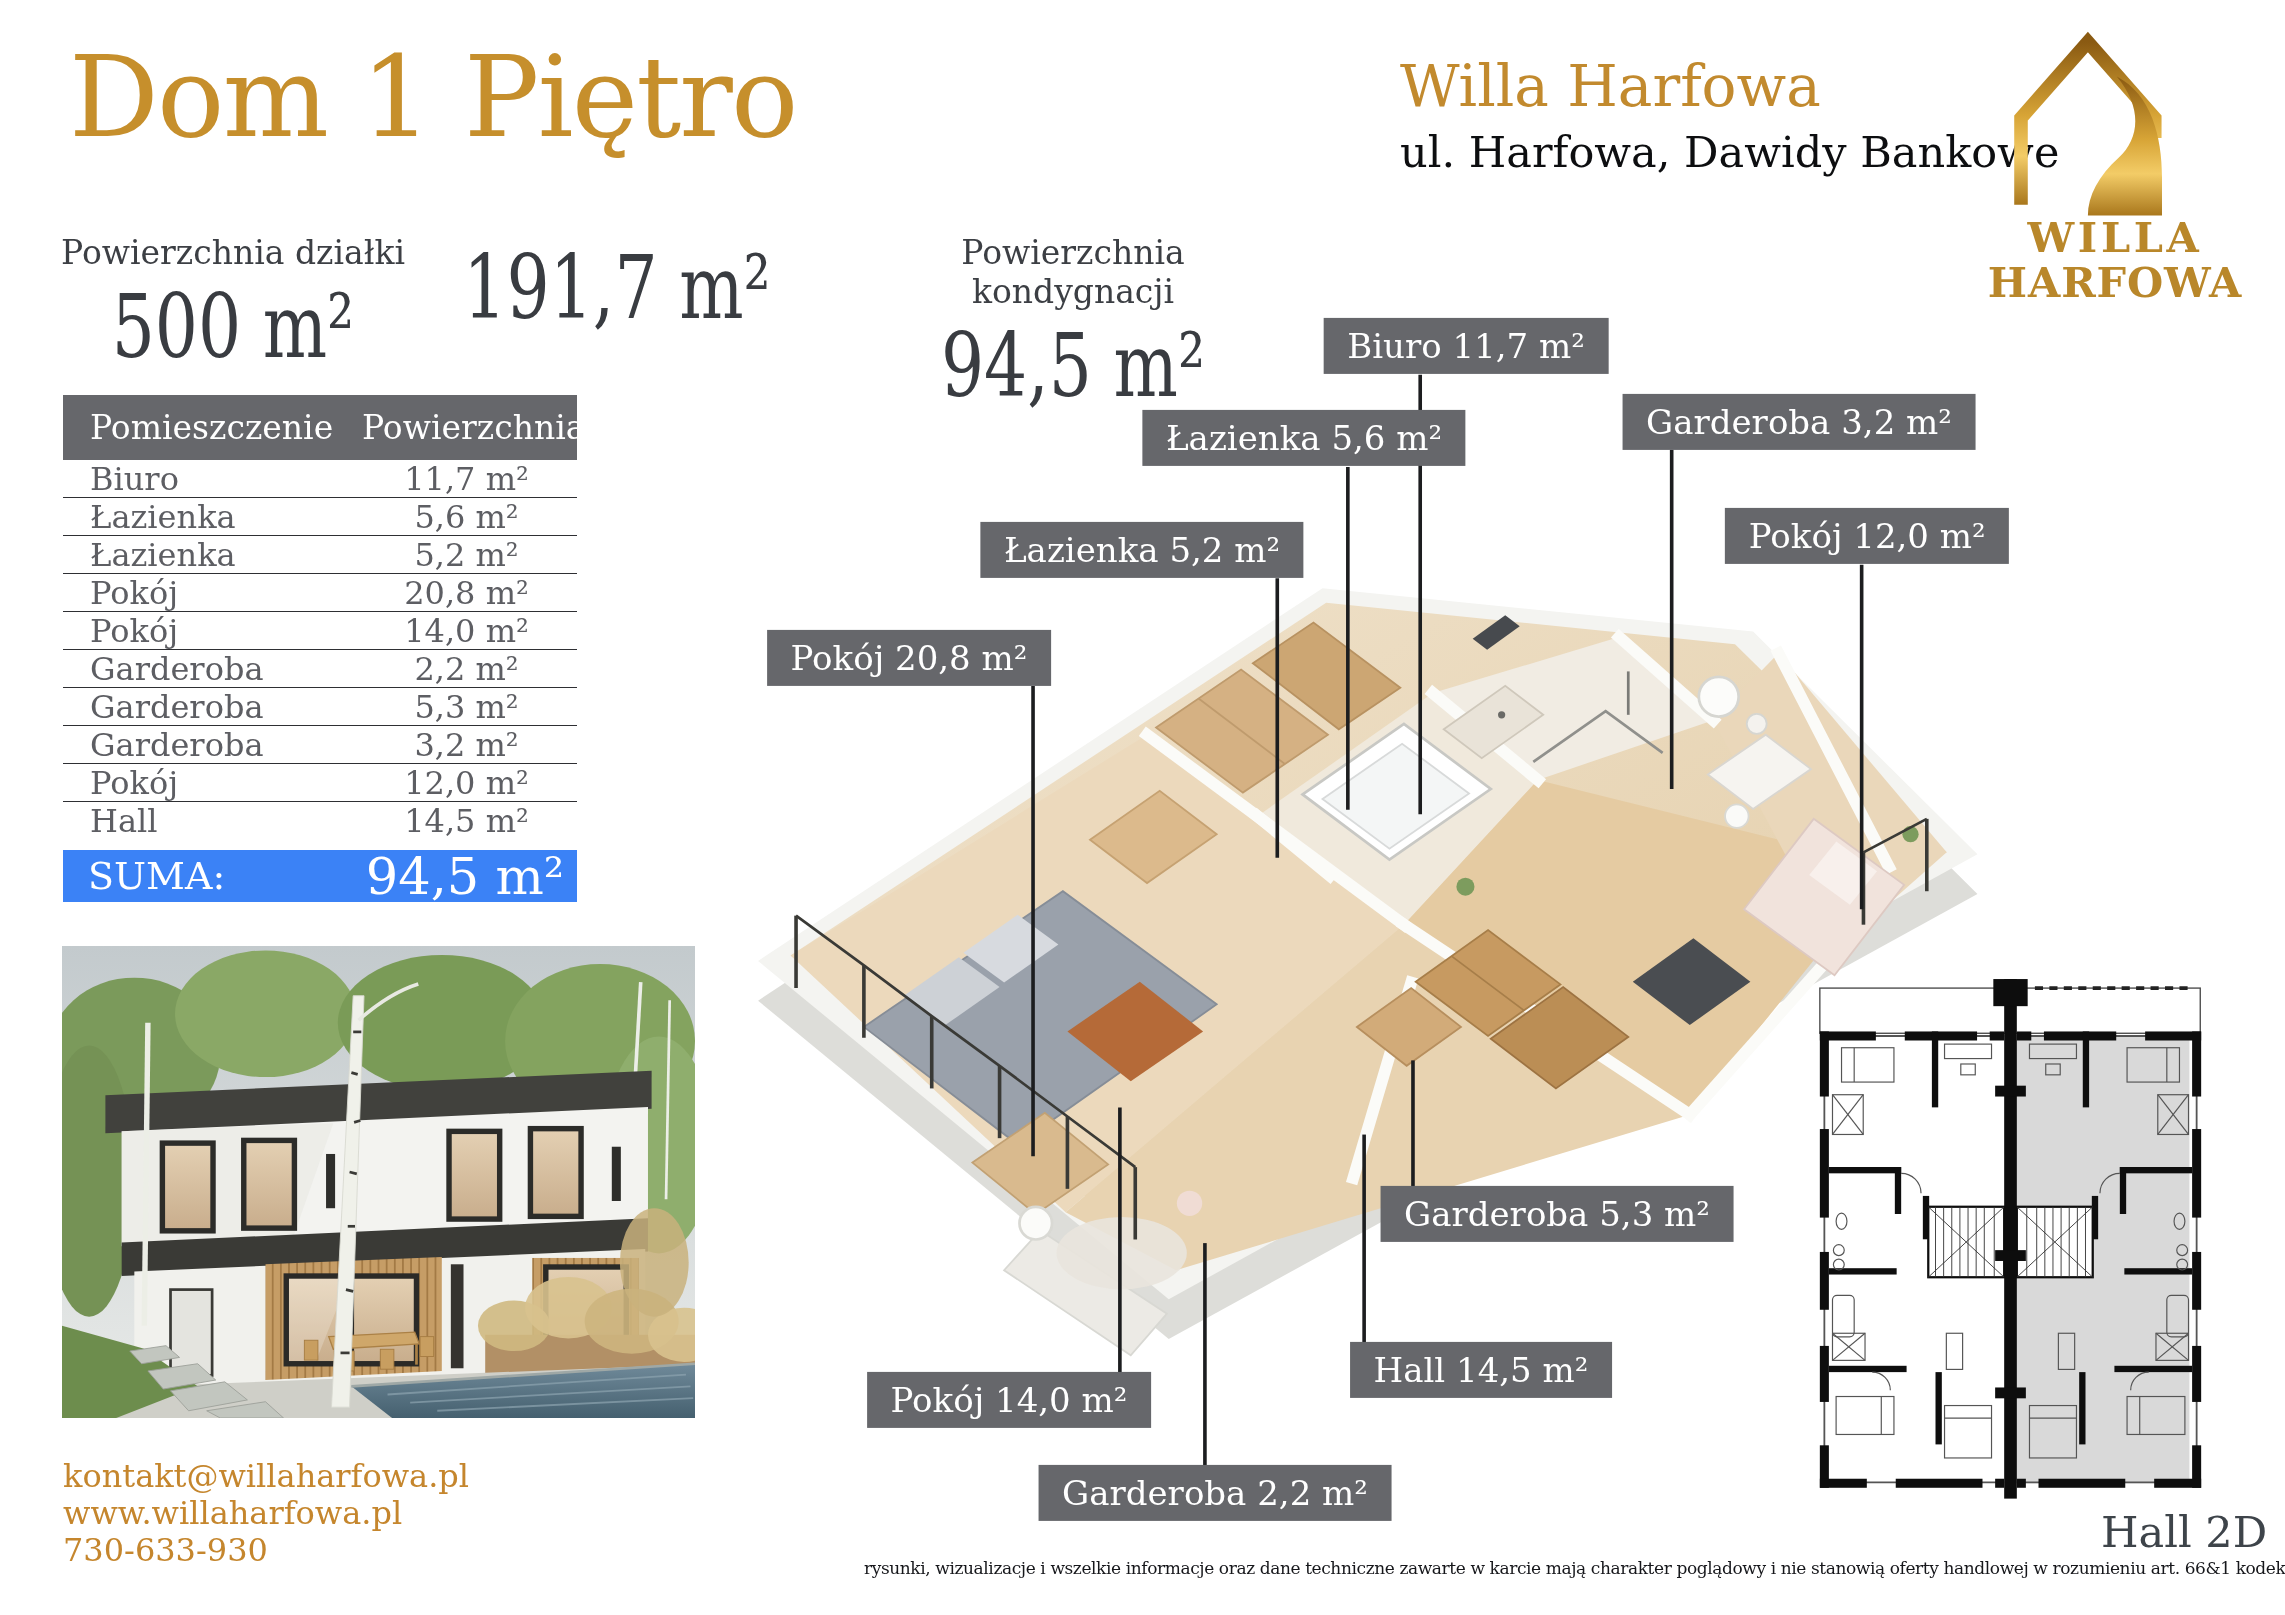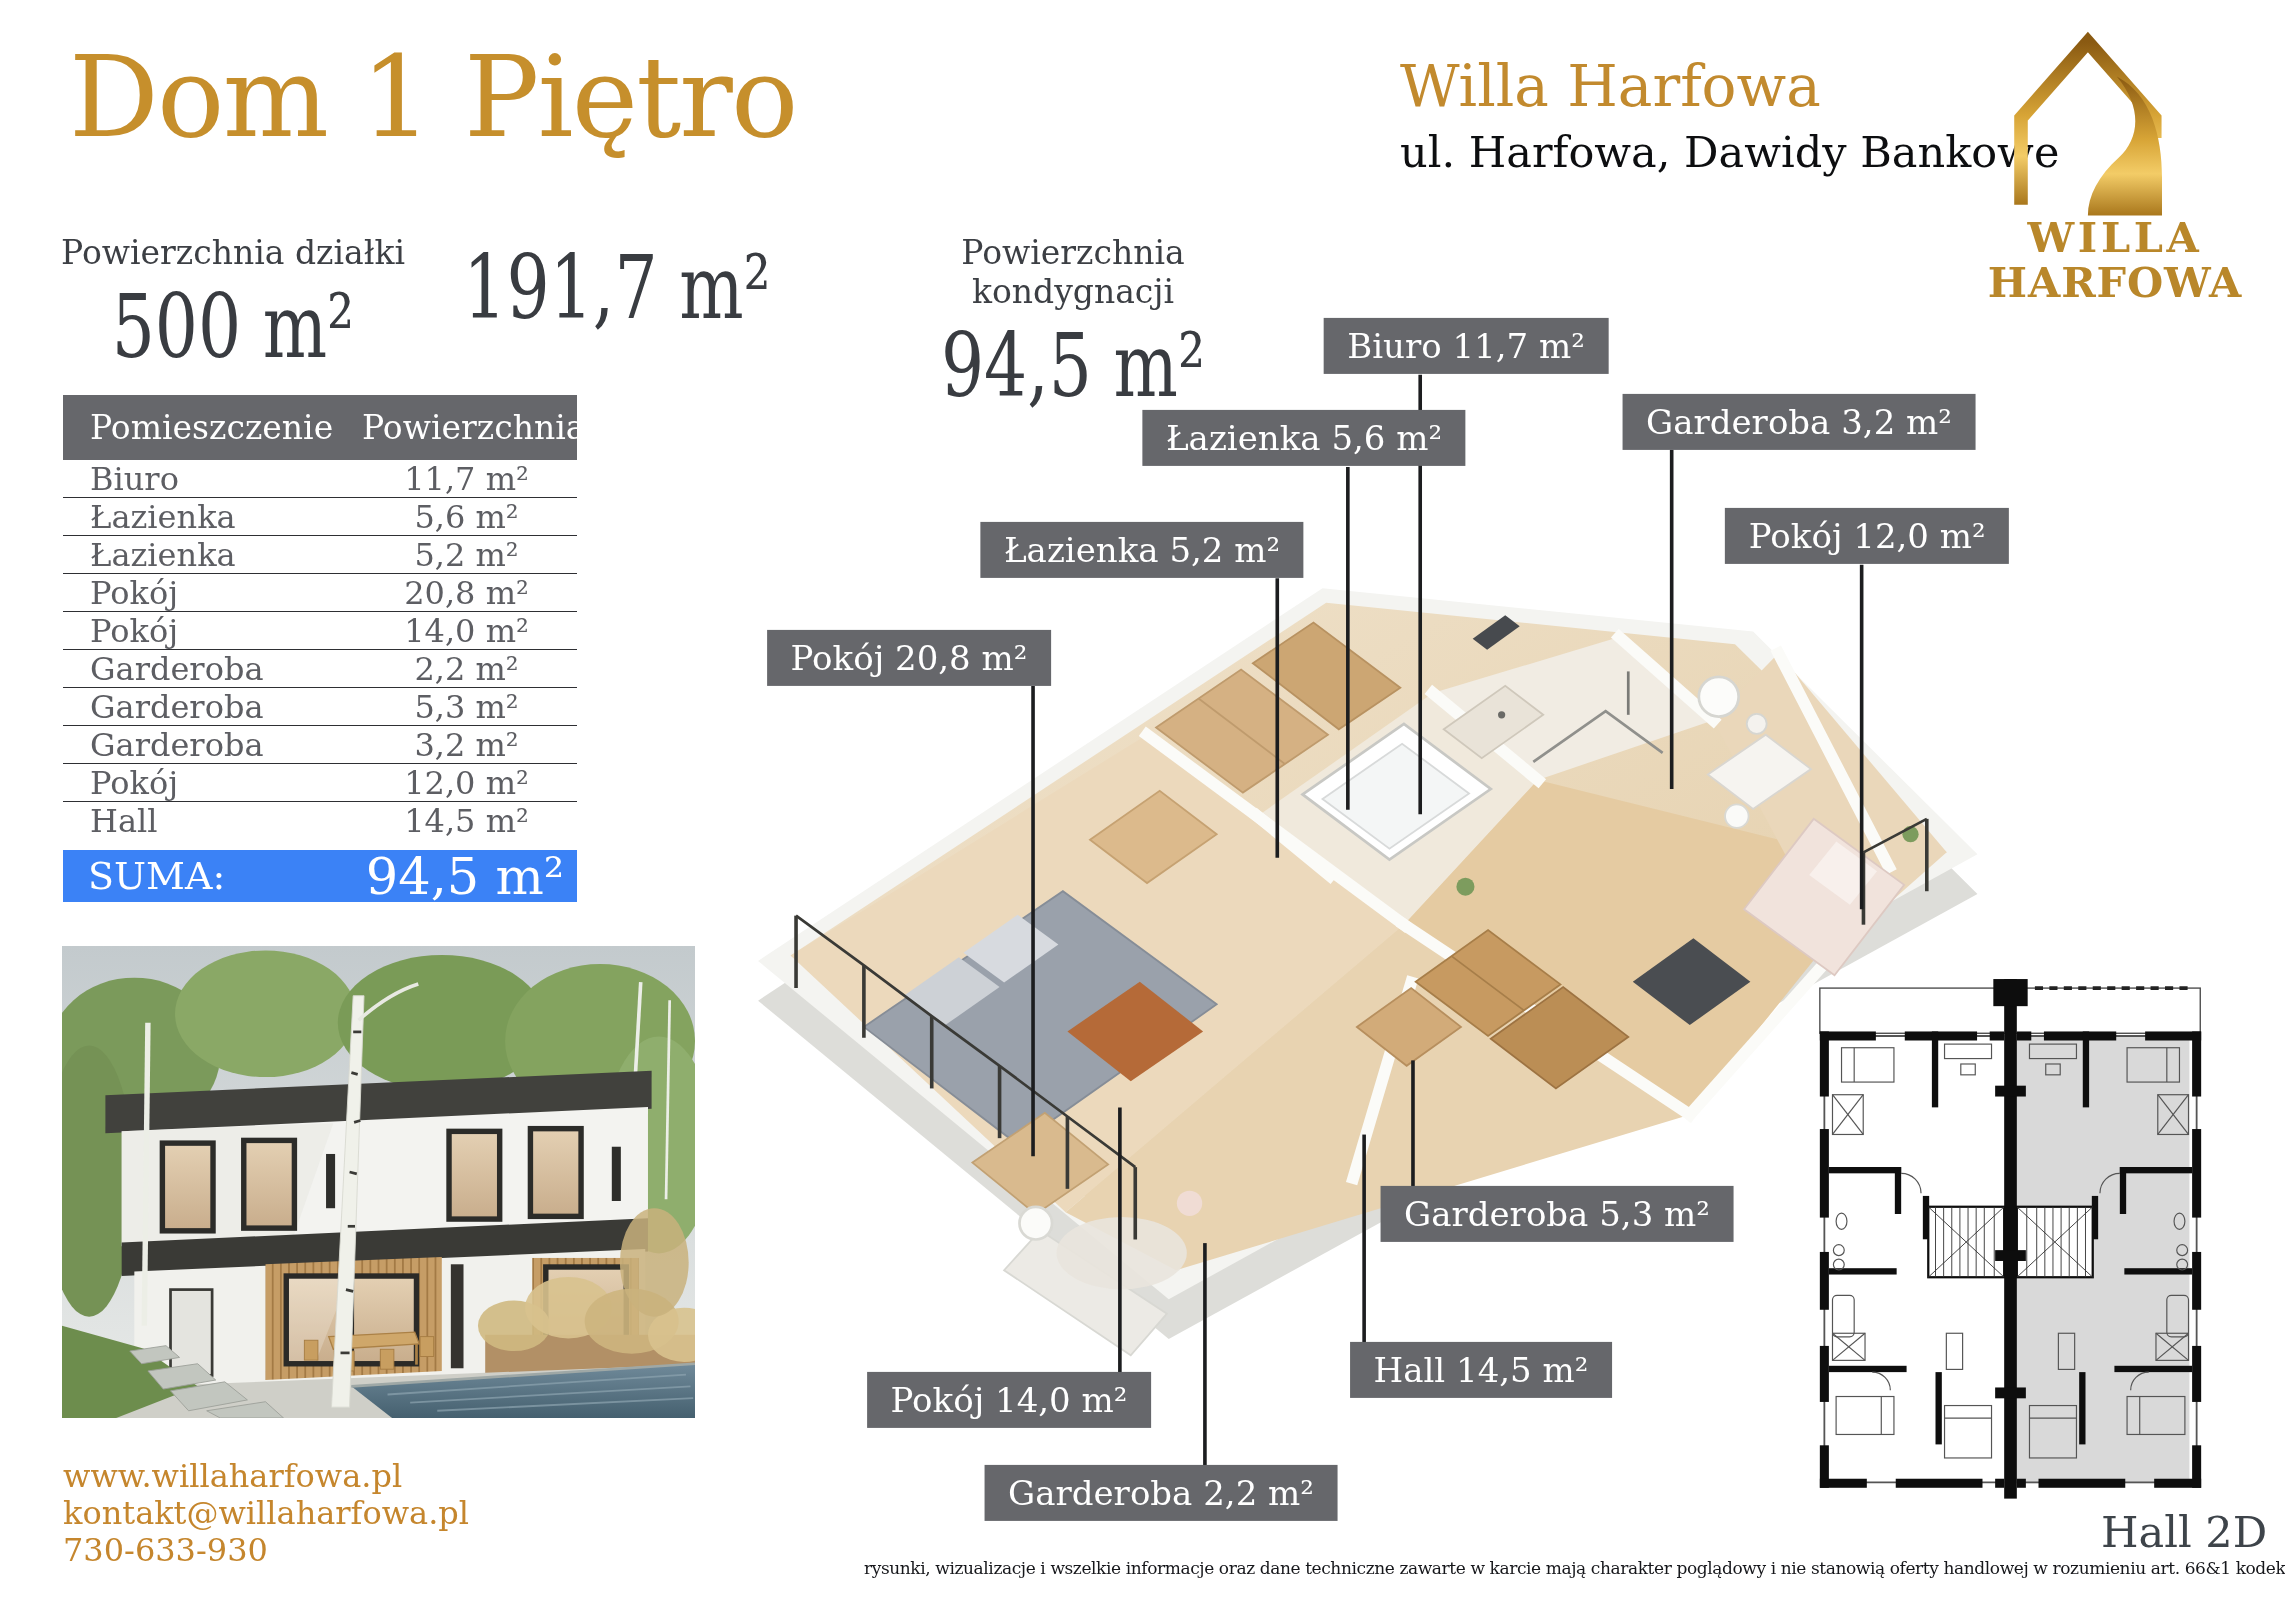--- a/index.html
+++ b/index.html
@@ -155,21 +155,21 @@
   <div id="plan-labels">
       <div class="plan-label" style="left: 1466px; top: 346px;">Biuro 11,7 m²</div>
       <div class="plan-label" style="left: 1304px; top: 438px;">Łazienka 5,6 m²</div>
       <div class="plan-label" style="left: 1799px; top: 422px;">Garderoba 3,2 m²</div>
       <div class="plan-label" style="left: 1867px; top: 536px; padding-left: 24px;">Pokój 12,0 m²</div>
       <div class="plan-label" style="left: 1142px; top: 550px;">Łazienka 5,2 m²</div>
       <div class="plan-label" style="left: 909px; top: 658px;">Pokój 20,8 m²</div>
       <div class="plan-label" style="left: 1557px; top: 1214px;">Garderoba 5,3 m²</div>
       <div class="plan-label" style="left: 1481px; top: 1370px;">Hall 14,5 m²</div>
       <div class="plan-label" style="left: 1009px; top: 1400px;">Pokój 14,0 m²</div>
-      <div class="plan-label" style="left: 1161px; top: 1493px;">Garderoba 2,2 m²</div>
+      <div class="plan-label" style="left: 1215px; top: 1493px;">Garderoba 2,2 m²</div>
     </div>
 
   <div id="page-title">Dom 1 Piętro</div>
 
   <div id="brand-name">Willa Harfowa</div>
   <div id="brand-address">ul. Harfowa, Dawidy Bankowe</div>
 
   <svg id="logo-svg" viewBox="0 0 296 312" aria-hidden="true">
     <defs>
       <linearGradient id="goldg" x1="0" y1="0" x2="0" y2="1">
@@ -362,22 +362,22 @@
         <line x1="316" y1="310" x2="324" y2="310"></line>
           <line x1="314" y1="380" x2="322" y2="382"></line>
         <line x1="308" y1="450" x2="318" y2="450"></line>
       </g>
       <path d="M328,82 q34,-30 66,-40" fill="none" stroke="#e8e9e2" stroke-width="4"></path>
       <polygon points="92,85 98,85 94,420 88,420" fill="#eceee6"></polygon>
     </g>
   </svg>
 
   <div id="contact">
+    <div>kontakt@willaharfowa.pl</div>
     <div>www.willaharfowa.pl</div>
-    <div>kontakt@willaharfowa.pl</div>
     <div>730-633-930</div>
   </div>
 
   <svg id="plan2d-svg" viewBox="0 0 446 582" aria-hidden="true">
     <rect x="229" y="64" width="192" height="494" fill="#d9d9d9"></rect>
     <rect x="12" y="10" width="421" height="50" fill="none" stroke="#4a4a4a" stroke-width="1.5"></rect>
     <line x1="250" y1="10" x2="420" y2="10" stroke="#222" stroke-width="4" stroke-dasharray="9 7"></line>
     <g id="u2dL">
 
       <line x1="17" y1="60" x2="17" y2="560" stroke="#555" stroke-width="2"></line>

